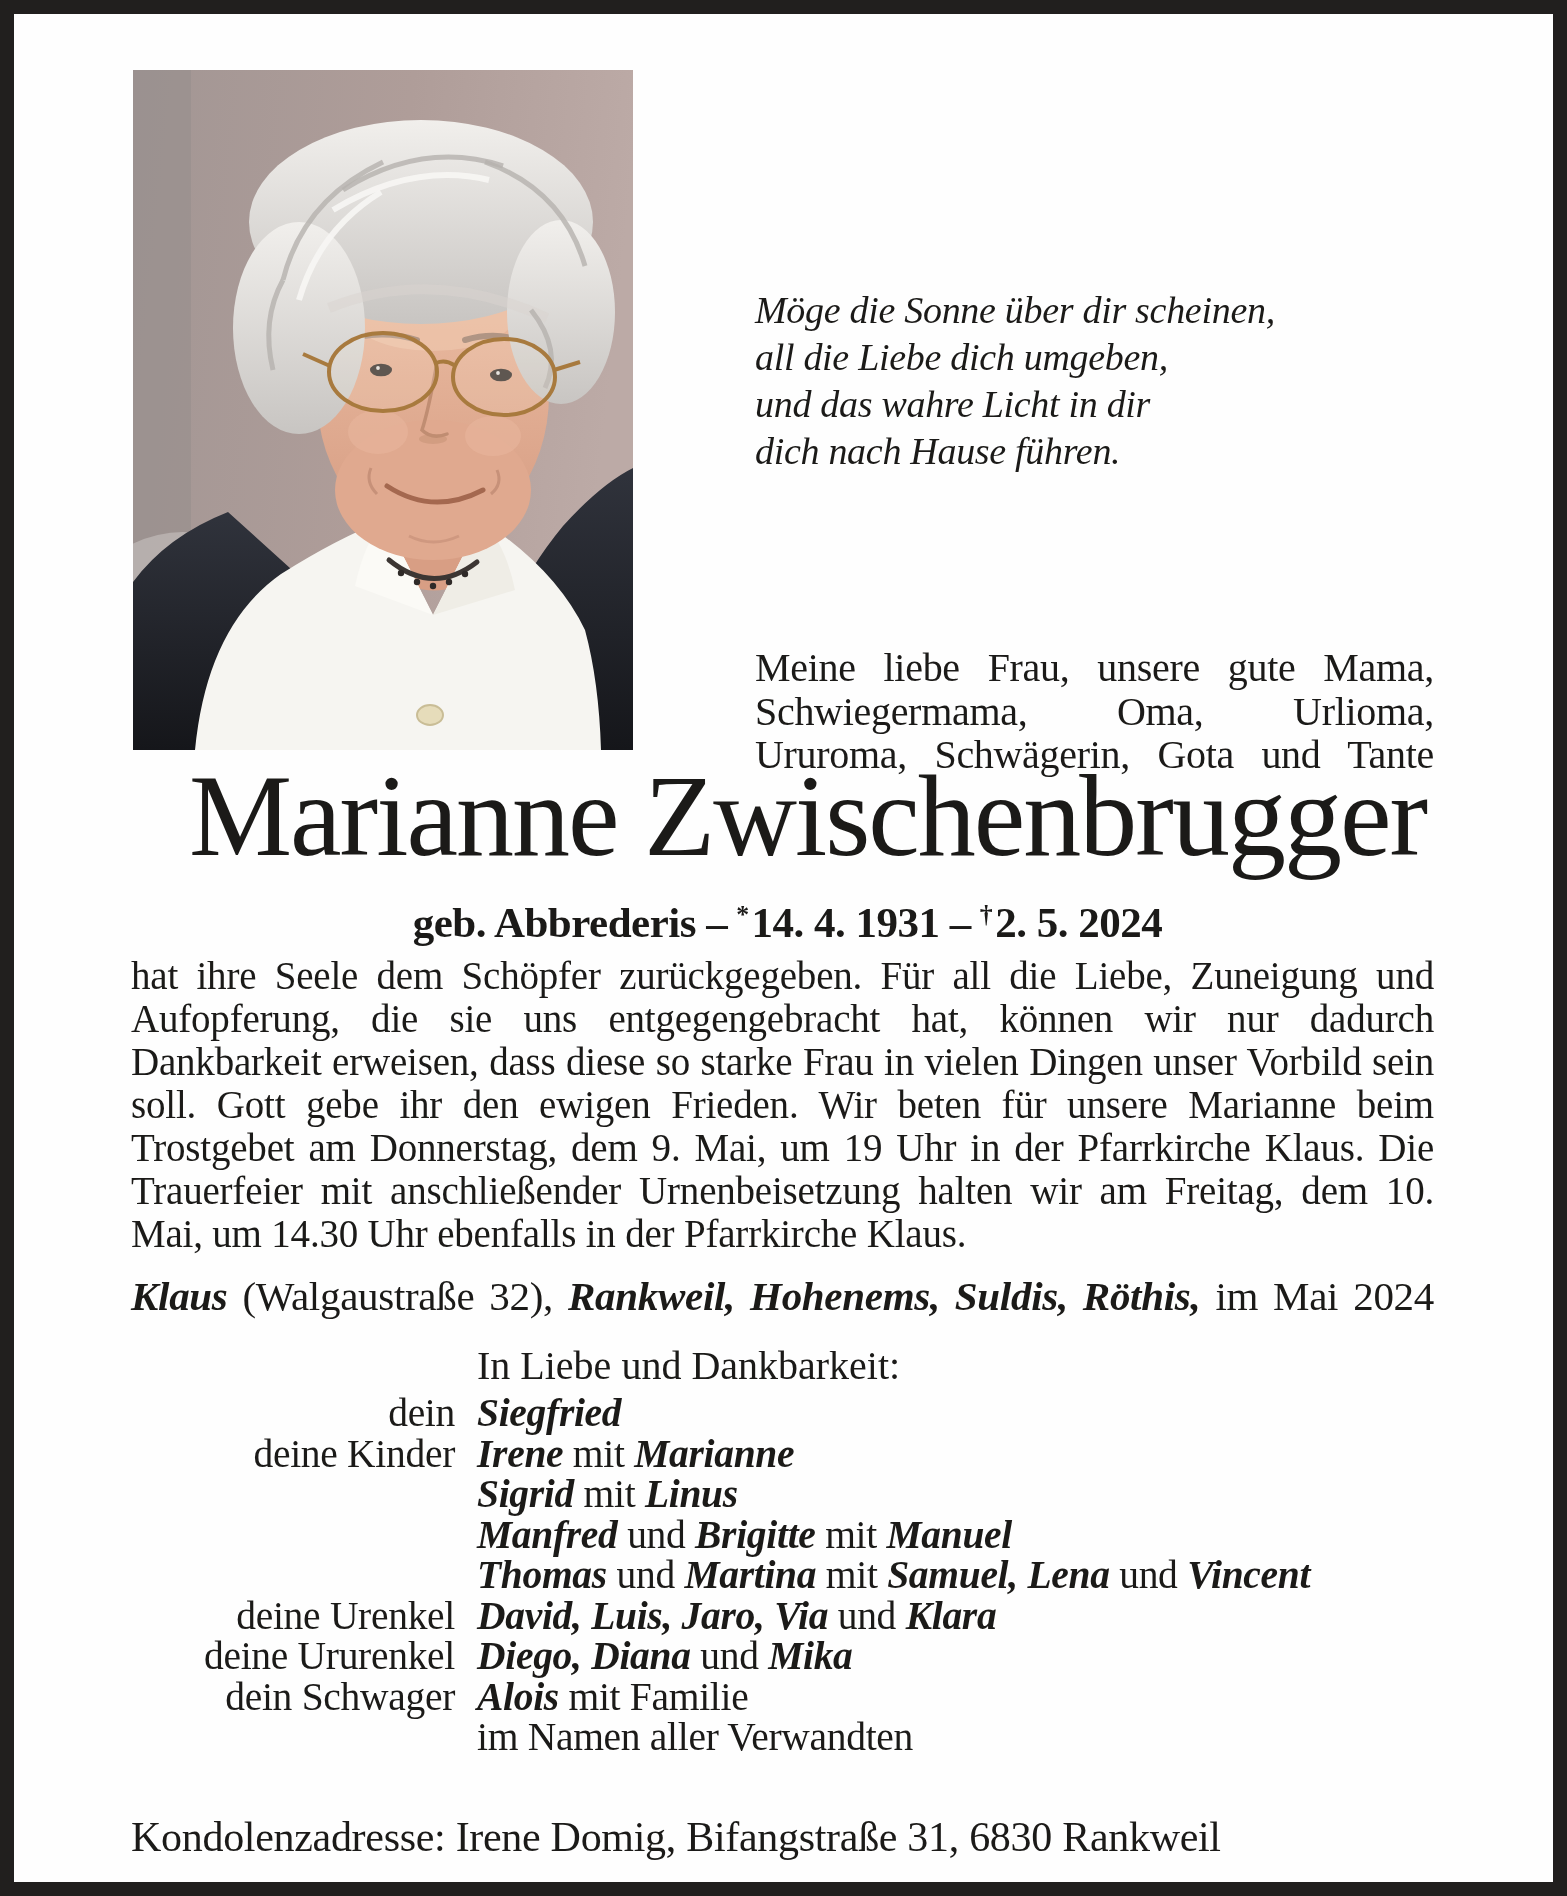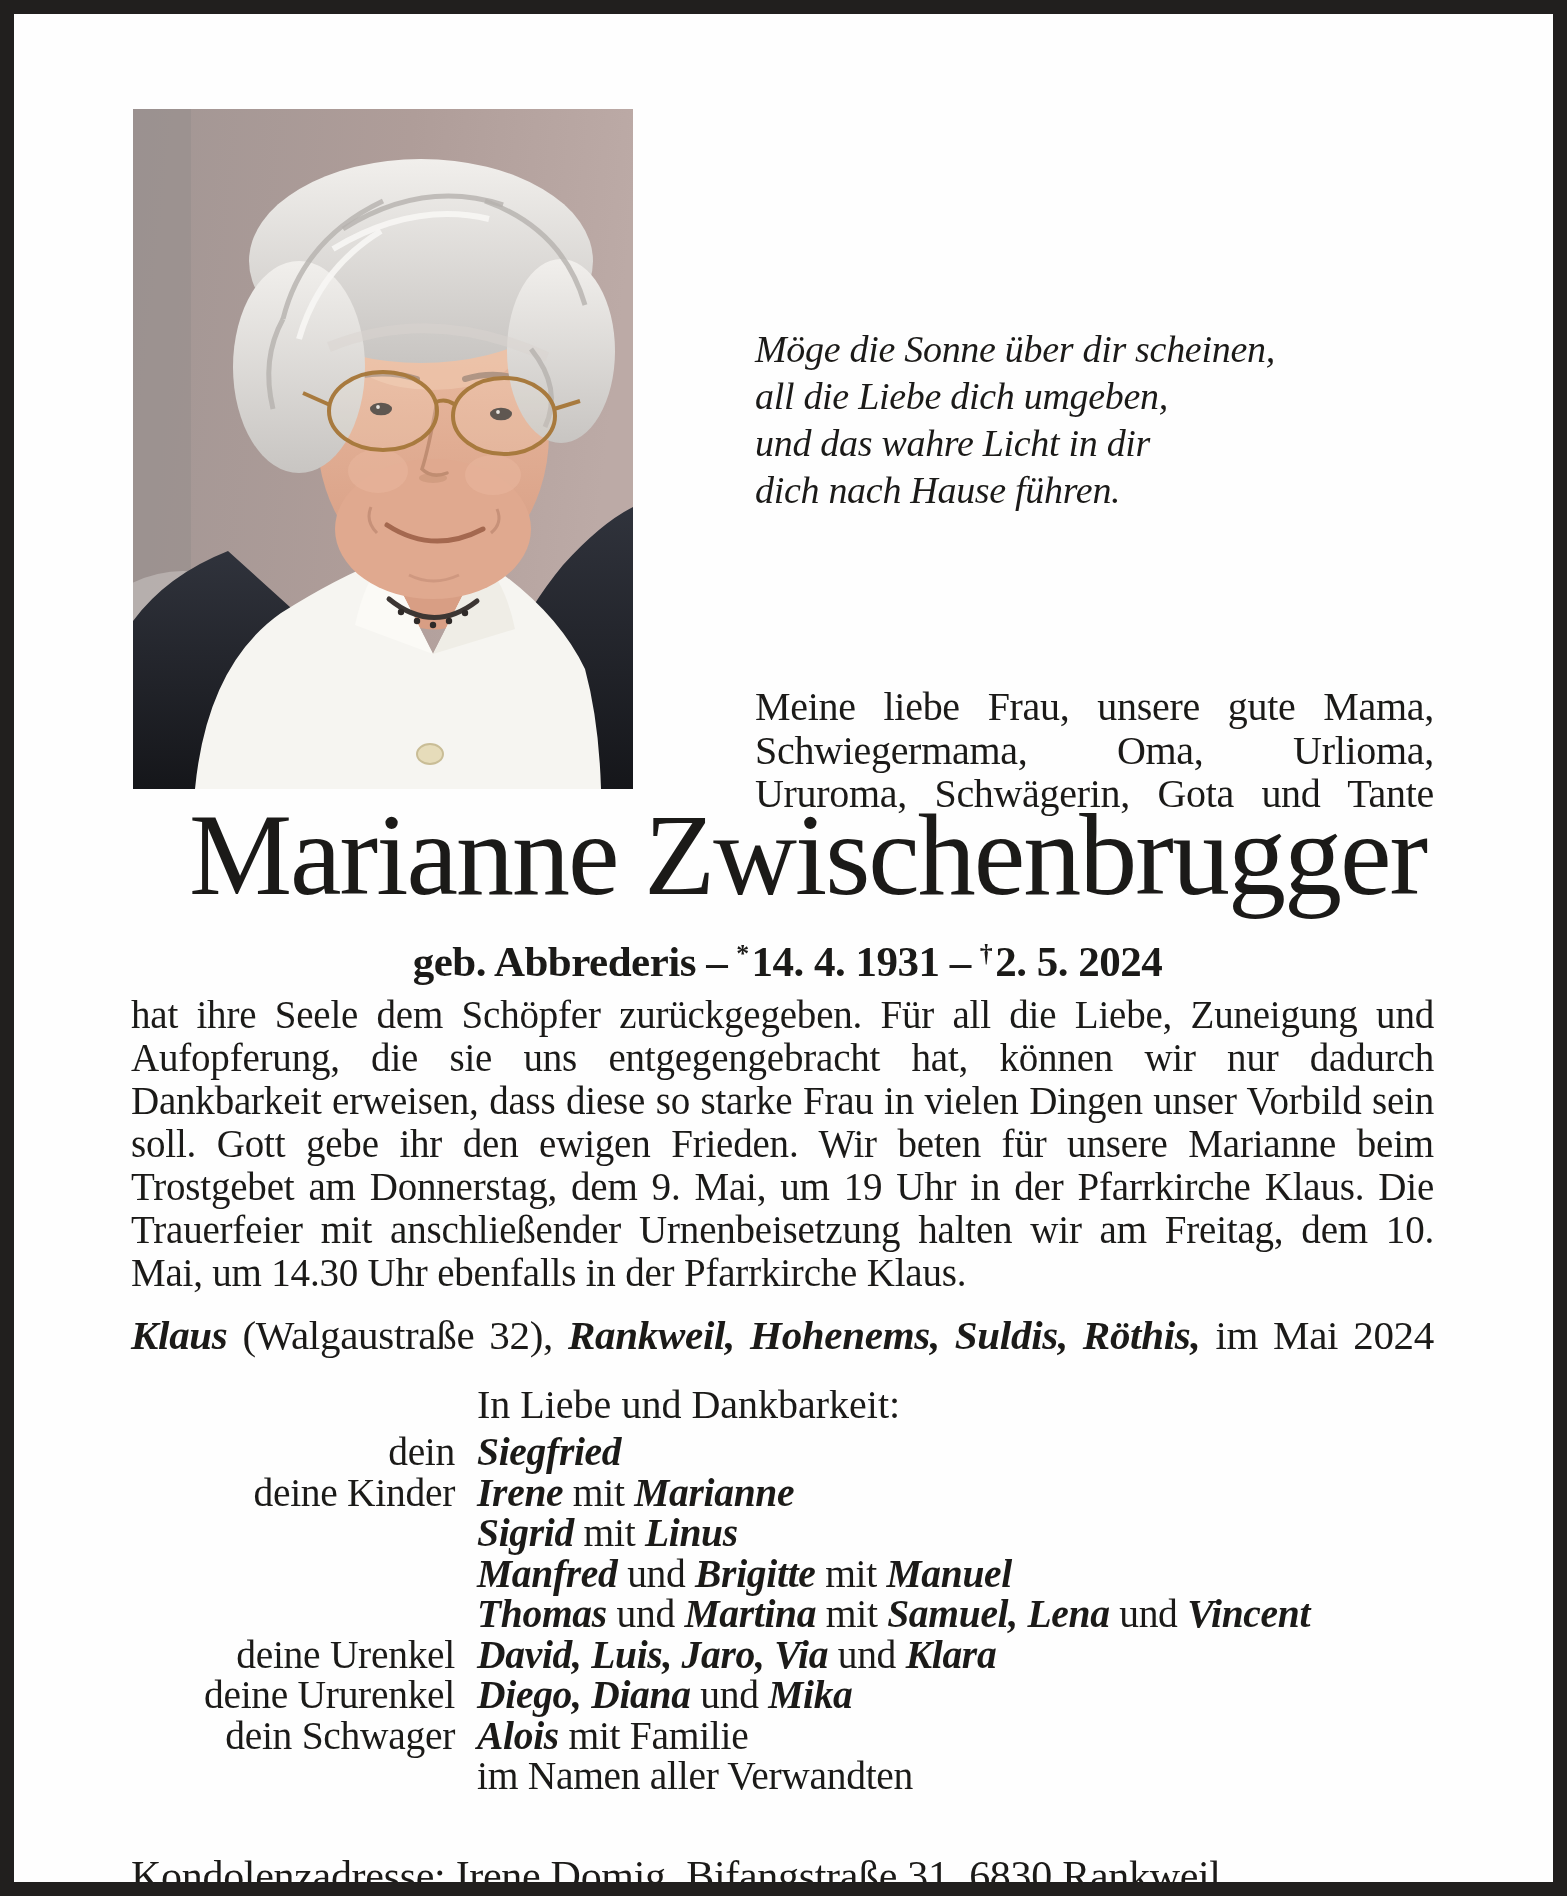--- a/index.html
+++ b/index.html
@@ -6,21 +6,21 @@
   .page{
     position:relative;
     width:1567px;height:1896px;
     box-sizing:border-box;
     background:#fefefe;
     border:14px solid #211f1e;
     overflow:hidden;
     font-family:"Liberation Serif", serif;
     color:#1b1a18;
   }
-  .abs{position:absolute;margin-top:39px;}
+  .abs{position:absolute;}
   
   .photo{left:119px;top:56px;width:500px;height:680px;}
   .photo svg{display:block;width:100%;height:100%;}
   
   .quote{
     left:741px;top:273px;width:620px;
     font-style:italic;font-size:38px;line-height:47px;
     letter-spacing:-0.3px;
   }
   

